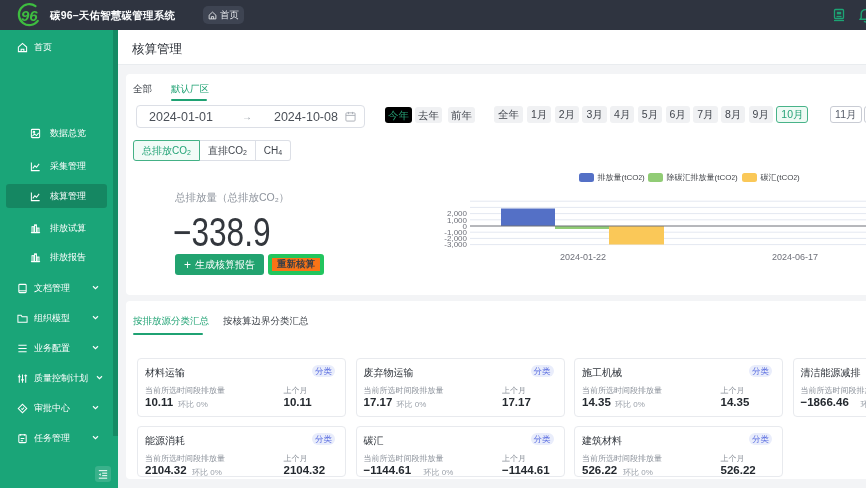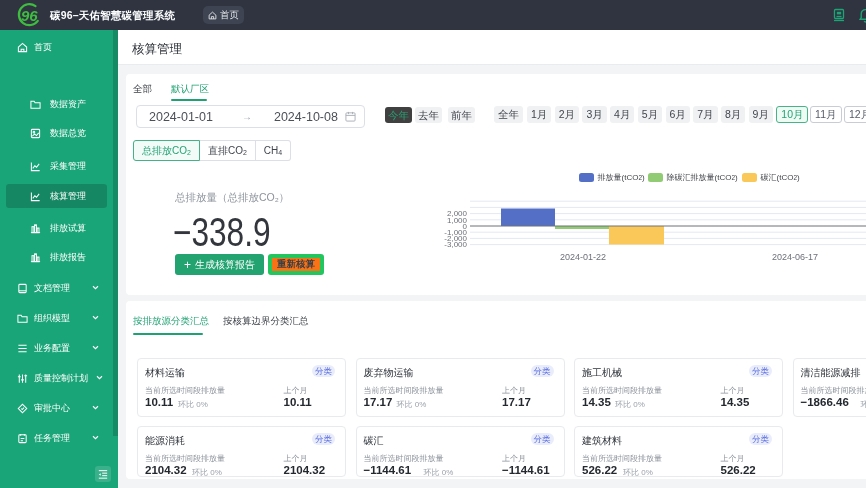--- a/index.html
+++ b/index.html
@@ -40,25 +40,25 @@
 .tabline { position:absolute; height:2px; background:#1fa273; border-radius:1px; }
 
 
 #dateinput { position:absolute; left:10px; top:31px; width:229px; height:23px; border:1px solid #dcdfe6; border-radius:4px; background:#fff; display:flex; align-items:center; font-size:12.5px; color:#4b5058; }
 #dateinput .d1 { margin-left:12px; }
 #dateinput .ar { margin-left:29px; color:#9aa0a8; font-size:10px; }
 #dateinput .d2 { margin-left:22px; }
 #dateinput .cal { position:absolute; right:8px; top:5px; color:#a8adb5; }
 
 .qbtn { position:absolute; top:33px; height:16px; line-height:16px; padding:0 3px; border-radius:3px; font-size:10.5px; background:#f0f1f3; color:#41454d; }
-.qbtn.on { background:#404040; color:#27a377; }
+.qbtn.on { background:#000000; color:#27a377; }
 
 .mbtn { position:absolute; top:32px; height:17px; line-height:17px; padding:0 4px; border-radius:3px; font-size:10.5px; background:#f0f1f3; color:#41454d; }
 .mbtn.cur { background:#eefaf4; color:#27a377; border:1px solid #48b389; line-height:15px; }
-.mbtn.fut { background:#fff; color:#565c68; border:1px solid #c9ccd4; line-height:15px; }
+.mbtn.fut { background:#fff; color:#565c68; border:1px solid #c9ccd4; line-height:15px;margin-left:20px; }
 
 
 #radios { position:absolute; left:7px; top:66px; display:flex; }
 .radio { height:21px; line-height:19px; padding:0 8px; font-size:10px; border:1px solid #dcdfe6; border-left:none; color:#3f444c; background:#fff; }
 .radio:first-child { border-left:1px solid #44b186; border-color:#44b186; border-radius:3px 0 0 3px; background:#f2fbf7; color:#23a376; }
 .radio:last-child { border-radius:0 3px 3px 0; }
 .radio sub { font-size:7px; vertical-align:-1px; line-height:0; }
 
 
 #statlabel { position:absolute; left:49px; top:117px; font-size:10.5px; color:#8d939c; }
@@ -115,27 +115,20 @@
 
 <div id="sidebar">
   <div id="sidetrack"></div>
   <div class="mi top" style="top:5px">
     <span class="ic">
         <svg viewBox="0 0 12 12" width="11" height="11" fill="none" stroke="#fff" stroke-width="1.1">
           <path d="M1.5 5.5 L6 1.5 L10.5 5.5 V10.5 H1.5 Z"></path>
           <path d="M4.5 10.5 V7.8 H7.5 V10.5"></path>
         </svg>
       </span>首页
-  </div>
-  <div class="mi sub" style="top:62px">
-    <span class="ic">
-        <svg viewBox="0 0 12 12" width="11" height="11" fill="none" stroke="#fff" stroke-width="1.1">
-          <path d="M1 2.5 h3.5 l1 1.5 h5.5 v6 h-10 z"></path>
-        </svg>
-      </span>数据资产
   </div>
   <div class="mi sub" style="top:91px">
     <span class="ic">
         <svg viewBox="0 0 12 12" width="11" height="11" fill="none" stroke="#fff" stroke-width="1.1">
           <rect x="1.5" y="1.5" width="9" height="9" rx="1"></rect>
           <circle cx="4.3" cy="4.5" r="0.9"></circle>
           <path d="M2.5 9 l2.5-2.5 2 1.8 2.5-3"></path>
         </svg>
       </span>数据总览
   </div>

